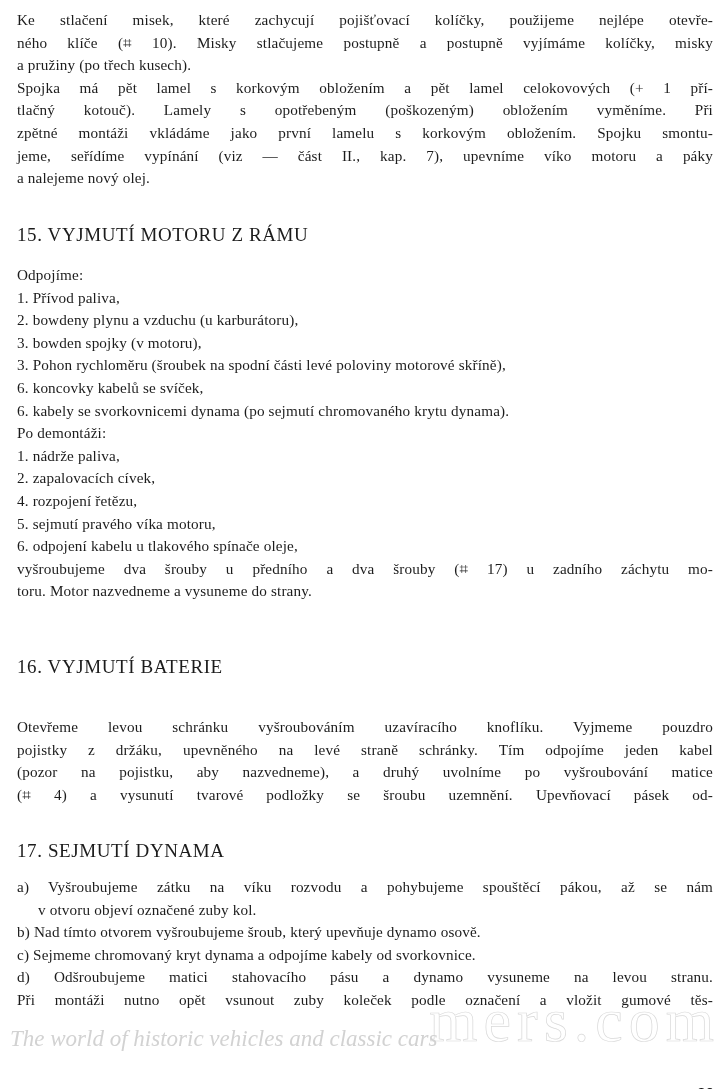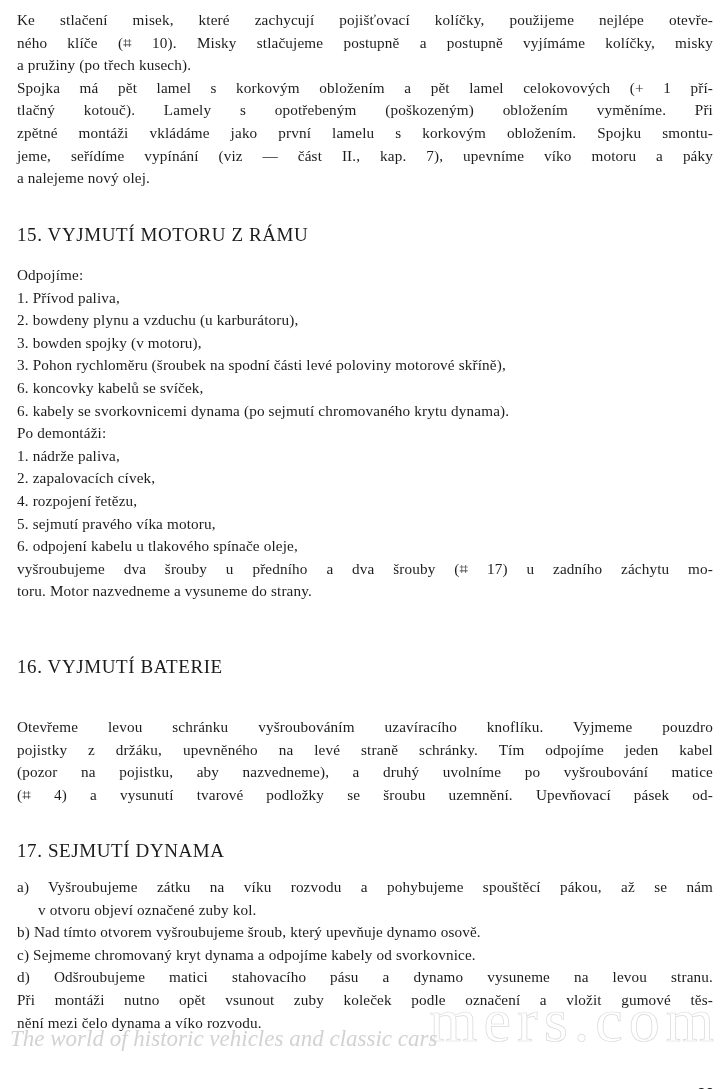--- a/index.html
+++ b/index.html
@@ -86,17 +86,16 @@
   </div>
 
   <div class="heading" style="top:840px;text-align:center;">17.  SEJMUTÍ  DYNAMA</div>
   <div class="txt" style="top:876px;">
     <span class="line just">a)  Vyšroubujeme zátku na víku rozvodu a pohybujeme spouštěcí pákou, až se nám</span>
     <span class="line indent">v otvoru objeví označené zuby kol.</span>
     <span class="line">b)  Nad tímto otvorem vyšroubujeme šroub, který upevňuje dynamo osově.</span>
     <span class="line">c)  Sejmeme chromovaný kryt dynama a odpojíme kabely od svorkovnice.</span>
     <span class="line just">d)  Odšroubujeme matici stahovacího pásu a dynamo vysuneme na levou stranu.</span>
     <span class="line just">Při montáži nutno opět vsunout zuby koleček podle označení a vložit gumové těs-</span>
-    <span class="line">nění mezi čelo dynama a víko rozvodu.</span>
   </div>
 
   <div class="page-number">39</div>
 </div>
 
 </body></html>

